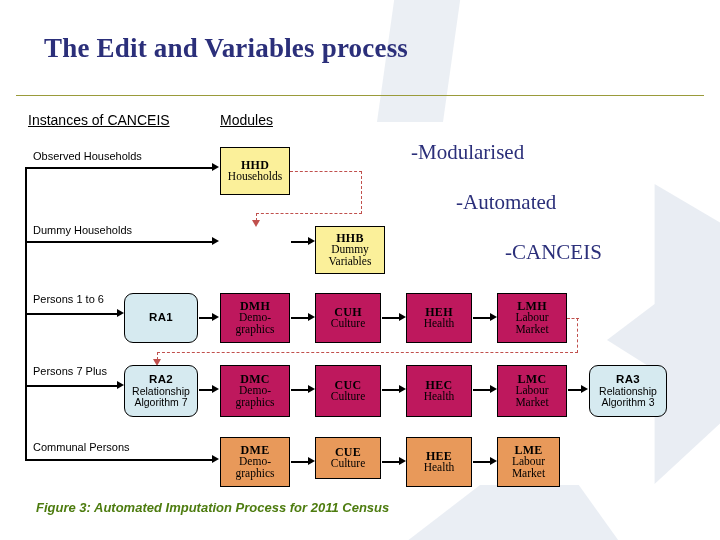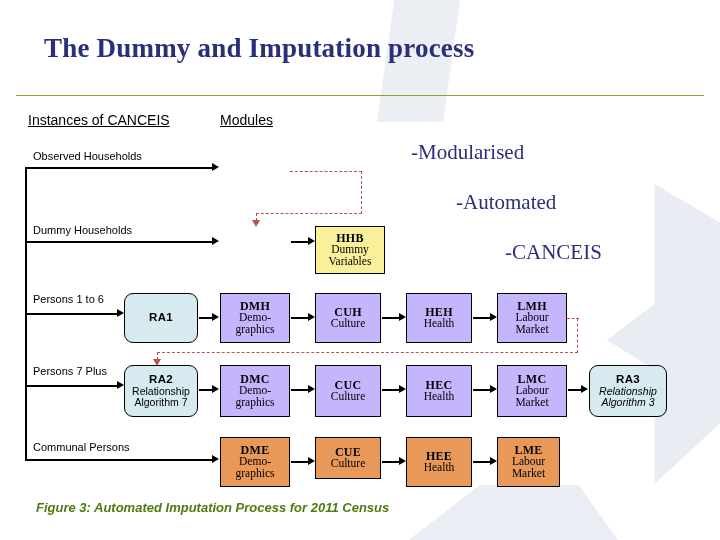--- a/index.html
+++ b/index.html
@@ -42,21 +42,21 @@
   .rowlabel{position:absolute;font-size:11px;color:#000;white-space:nowrap;}
 
   
   .box{position:absolute;box-sizing:border-box;border:1.3px solid #000;
     display:flex;flex-direction:column;align-items:center;justify-content:center;
     font-family:"Liberation Serif", serif;line-height:1.04;text-align:center;
     color:#000;}
   .box .code{font-weight:bold;font-size:12px;letter-spacing:.3px;}
   .box .desc{font-size:11.5px;}
   .yellow{background:#fbf09a;}
-  .teal{background:#c4b5fd;}
+  .teal{background:#be185d;}
   .orange{background:#e8995a;}
   .rr{background:#d6eaf0;border-radius:9px;font-family:"Liberation Sans",sans-serif;}
   .rr .code{font-family:"Liberation Sans",sans-serif;font-weight:bold;font-size:11.5px;}
   .rr .desc{font-family:"Liberation Sans",sans-serif;font-size:10.5px;}
 
   
   .ln{position:absolute;background:#000;}
   .hln{height:1.6px;}
   .vln{width:1.6px;}
   .arrowR{position:absolute;width:0;height:0;
@@ -70,21 +70,21 @@
 </style>
 </head>
 <body>
 
 <div id="slide">
 
   <div class="wm wm-top"></div>
   <div class="wm wm-right"></div>
   <div class="wm wm-bottom"></div>
 
-  <div id="title">The Dummy and Imputation process</div>
+  <div id="title">The Edit and Variables process</div>
   <div id="rule"></div>
 
   <div class="colhdr" style="left:28px;top:112px;">Instances of CANCEIS</div>
   <div class="colhdr" style="left:220px;top:112px;">Modules</div>
 
   <div class="callout" style="left:411px;top:140px;">-Modularised</div>
   <div class="callout" style="left:456px;top:190px;">-Automated</div>
   <div class="callout" style="left:505px;top:240px;">-CANCEIS</div>
 
   <div class="rowlabel" style="left:33px;top:150px;">Observed Households</div>
@@ -106,20 +106,24 @@
   <div class="arrowR" style="left:117px;top:309px;"></div>
 
   <div class="ln vln" style="left:25px;top:363px;height:74px;"></div>
   <div class="ln hln" style="left:25px;top:385px;width:93px;"></div>
   <div class="arrowR" style="left:117px;top:381px;"></div>
 
   <div class="ln vln" style="left:25px;top:437px;height:24px;"></div>
   <div class="ln hln" style="left:25px;top:459px;width:188px;"></div>
   <div class="arrowR" style="left:212px;top:455px;"></div>
 
+  <div class="box yellow" style="left:220px;top:147px;width:70px;height:48px;">
+    <span class="code">HHD</span>
+    <span class="desc" style="white-space: normal;">Households</span>
+  </div>
 
   <div class="dash-h" style="left:290px;top:171px;width:72px;"></div>
   <div class="dash-v" style="left:361px;top:171px;height:43px;"></div>
   <div class="dash-h" style="left:256px;top:213px;width:106px;"></div>
   <div class="dash-v" style="left:256px;top:213px;height:8px;"></div>
   <div class="arrowD" style="left:252px;top:220px;"></div>
 
   <div class="ln hln" style="left:291px;top:241px;width:18px;"></div>
   <div class="arrowR" style="left:308px;top:237px;"></div>
   <div class="box yellow" style="left:315px;top:226px;width:70px;height:48px;">
@@ -195,21 +199,21 @@
 
   <div class="box teal" style="left:497px;top:365px;width:70px;height:52px;">
     <span class="code">LMC</span>
     <span class="desc" style="white-space: normal;">Labour Market</span>
   </div>
   <div class="ln hln" style="left:568px;top:389px;width:14px;"></div>
   <div class="arrowR" style="left:581px;top:385px;"></div>
 
   <div class="box rr" style="left:589px;top:365px;width:78px;height:52px;">
     <span class="code">RA3</span>
-    <span class="desc" style="white-space: normal; font-style: italic;">Relationship Algorithm 3</span>
+    <span class="desc" style="white-space: normal;">Relationship Algorithm 3</span>
   </div>
 
   <div class="box orange" style="left:220px;top:437px;width:70px;height:50px;">
     <span class="code">DME</span>
     <span class="desc" style="white-space: normal;">Demo- graphics</span>
   </div>
   <div class="ln hln" style="left:291px;top:461px;width:18px;"></div>
   <div class="arrowR" style="left:308px;top:457px;"></div>
 
   <div class="box orange" style="left:315px;top:437px;width:66px;height:42px;">

